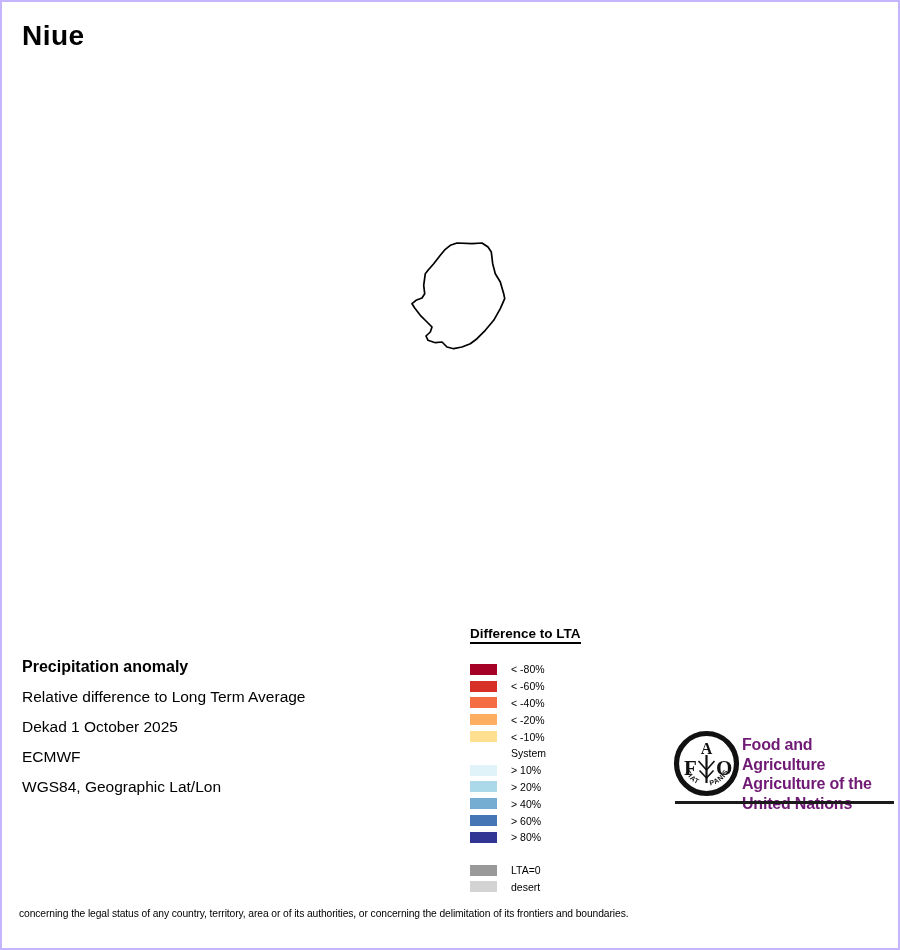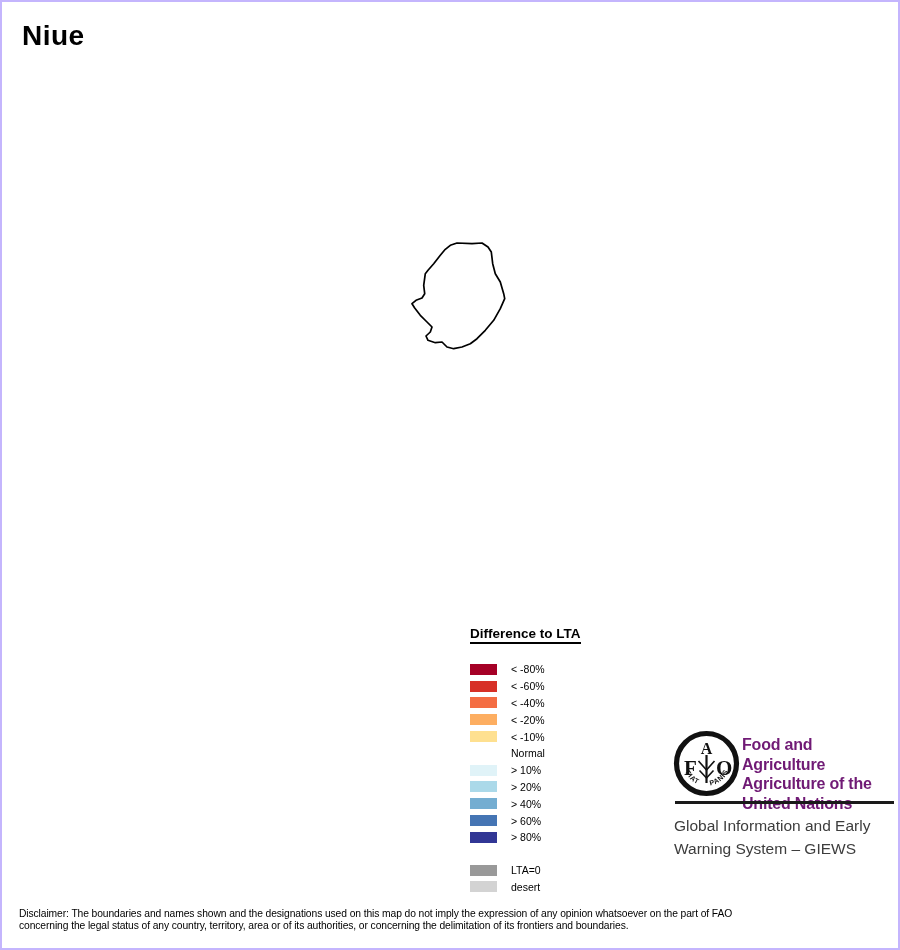--- a/index.html
+++ b/index.html
@@ -135,20 +135,27 @@
 
   <svg class="map-svg" viewBox="0 0 120 130">
     <path d="M48.3,13.3 L55,11 L70,11.7 L80,11 L86,15 L89.3,20 L90.7,31.7 L93.3,41.7
              L98.3,50 L101.7,61.7 L102.7,66.7 L98.3,76.7 L91.7,88.3 L83.3,98.3
              L75,106.7 L68.3,111.7 L60,115 L51.7,116.7 L45,115 L40,110 L33.3,110.7
              L26,108.3 L24,104 L28.3,100 L30,95 L25,90 L18.3,83.3 L12.7,76 L10,71.7
              L14,68.3 L20,66 L22.7,61.7 L21.7,53.3 L23.3,41.7 L26,38.3 L31.7,31.7
              L38.3,23.3 L43.3,17.3 Z" fill="#ffffff" stroke="#000000" stroke-width="1.7" stroke-linejoin="round"></path>
   </svg>
 
+  <div class="info-block">
+    <div class="info-line info-heading">Precipitation anomaly</div>
+    <div class="info-line">Relative difference to Long Term Average</div>
+    <div class="info-line">Dekad 1 October 2025</div>
+    <div class="info-line">ECMWF</div>
+    <div class="info-line">WGS84, Geographic Lat/Lon</div>
+  </div>
 
   <div class="legend">
     <div class="legend-title">Difference to LTA</div>
     <div class="legend-rows" id="legend-main">
         <div class="legend-row">
           <span class="swatch" style="background: rgb(165, 0, 38);"></span>
           <span class="legend-label">&lt; -80%</span>
         </div>
         <div class="legend-row">
           <span class="swatch" style="background: rgb(215, 48, 39);"></span>
@@ -161,21 +168,21 @@
         <div class="legend-row">
           <span class="swatch" style="background: rgb(253, 174, 97);"></span>
           <span class="legend-label">&lt; -20%</span>
         </div>
         <div class="legend-row">
           <span class="swatch" style="background: rgb(254, 224, 144);"></span>
           <span class="legend-label">&lt; -10%</span>
         </div>
         <div class="legend-row">
           <span class="swatch" style="background: rgb(255, 255, 255);"></span>
-          <span class="legend-label">Normal</span>
+          <span class="legend-label">System</span>
         </div>
         <div class="legend-row">
           <span class="swatch" style="background: rgb(224, 243, 248);"></span>
           <span class="legend-label">&gt; 10%</span>
         </div>
         <div class="legend-row">
           <span class="swatch" style="background: rgb(171, 217, 233);"></span>
           <span class="legend-label">&gt; 20%</span>
         </div>
         <div class="legend-row">
@@ -220,23 +227,18 @@
   </svg>
 
   <div class="org-name">
     <div>Food and Agriculture</div>
     <div>Agriculture of the</div>
     <div>United Nations</div>
   </div>
 
   <div class="divider"></div>
 
-  <div class="giews-text">
-    <div>Global Information and Early</div>
-    <div>Warning System – GIEWS</div>
-  </div>
 
   <div class="disclaimer">
-    <div>Disclaimer: The boundaries and names shown and the designations used on this map do not imply the expression of any opinion whatsoever on the part of FAO</div>
     <div>concerning the legal status of any country, territory, area or of its authorities, or concerning the delimitation of its frontiers and boundaries.</div>
   </div>
 
 </div>
 
 </body></html>

